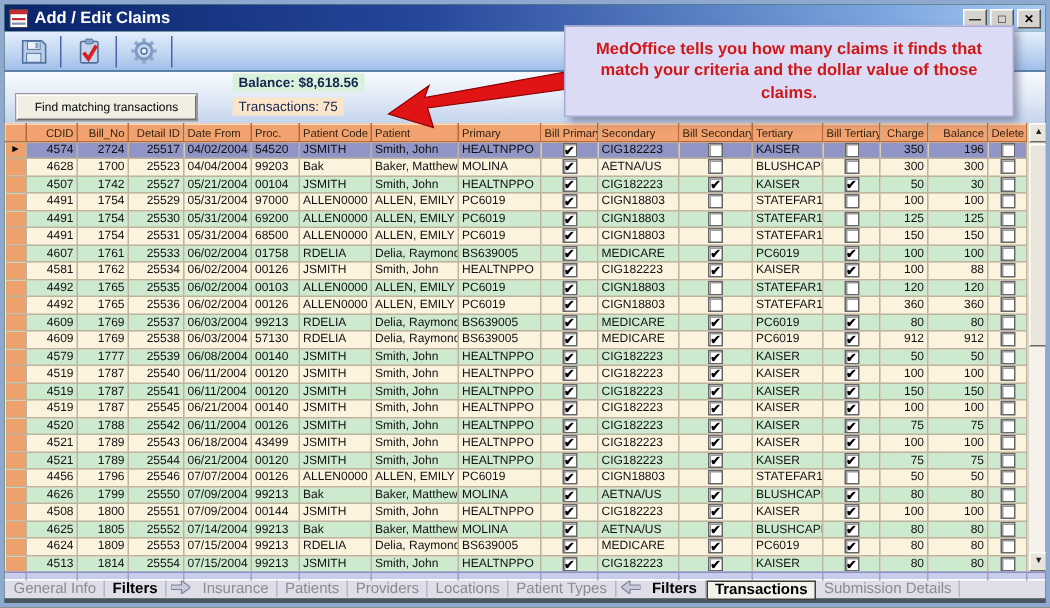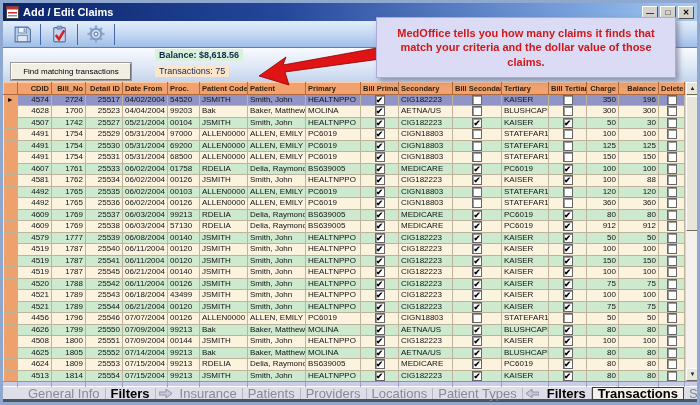--- a/index.html
+++ b/index.html
@@ -20,40 +20,40 @@
   .find-btn{position:absolute;left:8px;top:15px;width:120px;height:17px;background:#F1EFE4;border:1px solid;border-color:#FFFFFF #707070 #707070 #FFFFFF;box-shadow:0 0 0 1px #9A9A9A;font-size:8px;color:#000;text-align:center;line-height:15px;}
   .balance{position:absolute;left:152px;top:1px;background:#D9F2DB;color:#15264E;font-weight:bold;font-size:9px;padding:1px 4px;}
   .transactions{position:absolute;left:152px;top:17px;background:#FCE6CB;color:#15264E;font-weight:normal;font-size:9px;padding:1px 4px;}
   
   .callout{position:absolute;left:373px;top:14px;width:300px;height:61px;background:#DBDBF6;border:1px solid #ABABD6;box-shadow:3px 3px 5px rgba(90,90,120,.55);z-index:5;display:flex;align-items:center;}
   .callout p{margin:0;width:100%;text-align:center;color:#D01818;font-weight:bold;font-size:11px;line-height:1.3;padding:0 14px;}
   .arrow-svg{position:absolute;left:252px;top:42px;z-index:4;}
   
   .gridwrap{display:flex;height:299px;background:#ECE9D8;}
   table.grid{table-layout:fixed;border-collapse:collapse;width:681px;font-size:8px;color:#111;}
-  table.grid th{background:#F1A26F;color:#33220F;font-weight:bold;font-size:7.5px;text-align:left;padding:0 2px;border:1px solid;border-color:#FCCCA6 #B06A3C #B06A3C #FCCCA6;white-space:nowrap;overflow:hidden;height:10px;}
+  table.grid th{background:#F1A26F;color:#33220F;font-weight:normal;font-size:7.5px;text-align:left;padding:0 2px;border:1px solid;border-color:#FCCCA6 #B06A3C #B06A3C #FCCCA6;white-space:nowrap;overflow:hidden;height:10px;}
   table.grid th.r{text-align:right;}
   table.grid td{height:10.5px;line-height:10px;padding:0 2px;border-right:1px solid #BEB49E;border-bottom:1px solid #BEB49E;white-space:nowrap;overflow:hidden;}
   table.grid tr{height:11.5px;}
   td.a-r{text-align:right;padding-right:4px;}
   td.a-c{text-align:center;}
   tr.green td{background:#CDE9CE;}
   tr.cream td{background:#FCF3DF;}
   tr.sel td{background:#9095C6;}
   td.rowsel{background:#EDA26E !important;border-right:1px solid #B06A3C;border-bottom:1px solid #C87F4F;text-align:center;padding:0;font-size:7px;color:#000;}
   .cb{display:inline-block;width:10px;height:10px;background:#fff;border:1px solid #666;box-shadow:inset 1px 1px 0 #9a9a9a;vertical-align:middle;text-align:center;line-height:9px;font-size:8.5px;color:#000;font-weight:bold;}
   
   .vscroll{width:13px;height:299px;background:#F4F2EA;position:relative;border-left:1px solid #D8D4C4;}
   .sbtn{position:absolute;left:0;width:13px;height:13px;background:#E8E5DA;border:1px solid;border-color:#FFFFFF #6E6A5E #6E6A5E #FFFFFF;font-size:6px;line-height:11px;text-align:center;color:#222;}
   .sbtn.up{top:0;} .sbtn.down{bottom:0;}
   .sthumb{position:absolute;left:0;top:14px;width:13px;height:135px;background:#E8E5DA;border:1px solid;border-color:#FFFFFF #6E6A5E #6E6A5E #FFFFFF;}
   
   .hstrip{position:relative;height:5px;background:#C9CCEA;border-top:1px solid #8C90C0;}
   .hstrip .tick{position:absolute;top:0;width:1px;height:5px;background:#9B9FCB;}
-  .tabbar{height:13px;background:#DEDEE8;border-top:1px solid #FFFFFF;display:flex;align-items:center;font-size:13px;color:#777;padding-left:20px;}
+  .tabbar{height:13px;background:#DEDEE8;border-top:1px solid #FFFFFF;display:flex;align-items:flex-start;font-size:10px;color:#777;padding-left:1px;}
   .tab{padding:0 5px;border-right:1px solid #B6B6C6;line-height:11px;height:11px;white-space:nowrap;}
   .tab.bold{color:#000;font-weight:bold;}
   .tab.selected{background:#F2F1EA;border:1px solid #404040;color:#000;font-weight:bold;height:13px;line-height:11px;}
   .tab.disabled{color:#8A8A96;}
   .nav-arrow{margin:0 3px;display:inline-flex;}
   .darkbar{height:3px;background:#4A5763;}
 </style>
 </head>
 <body>
 

